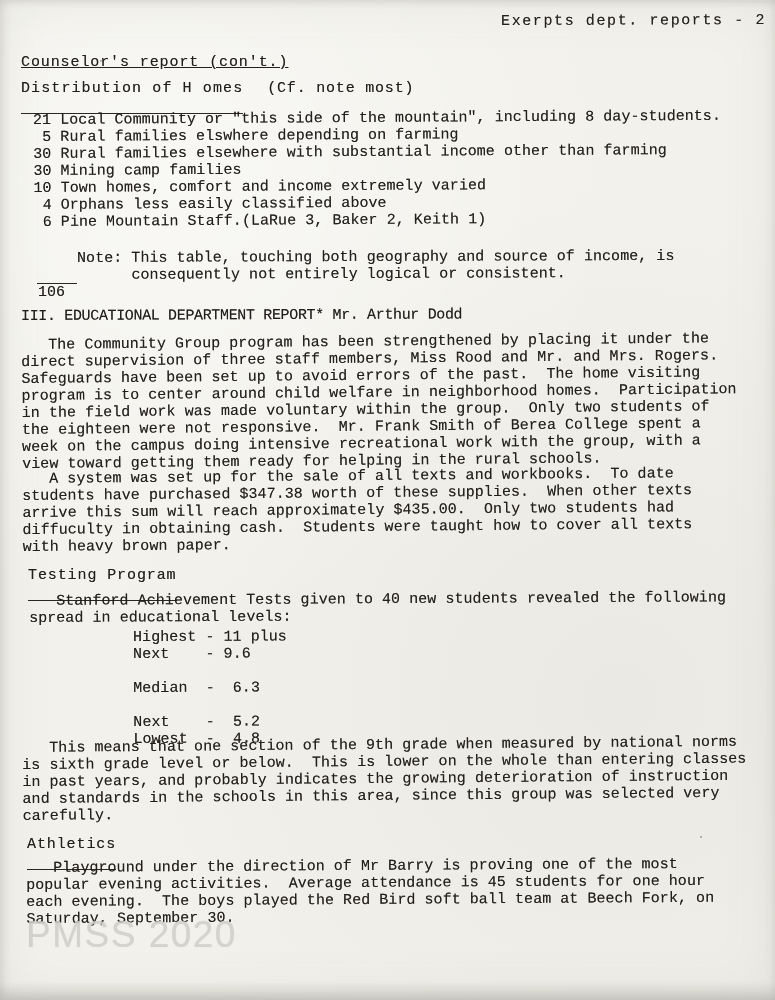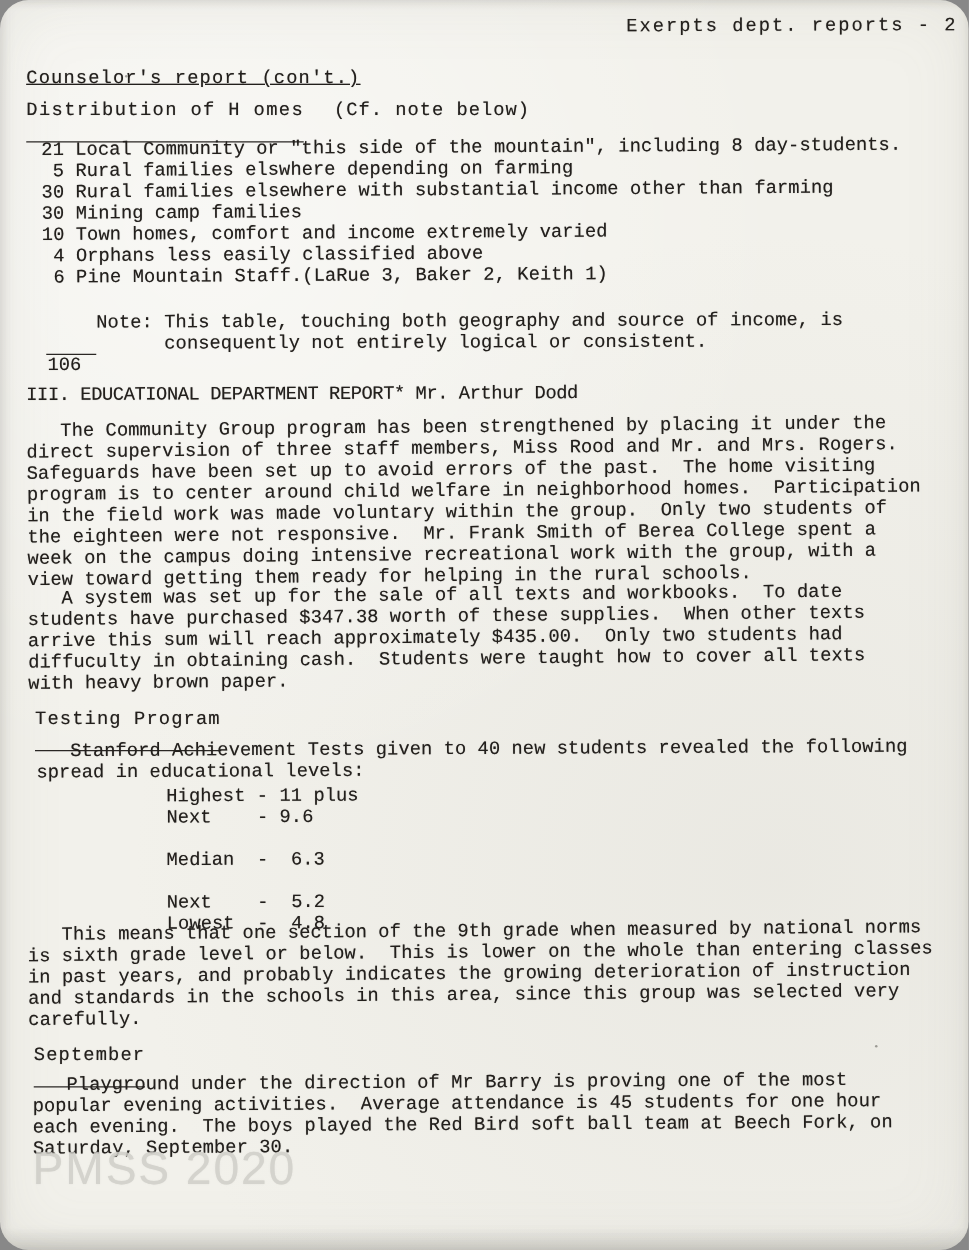--- a/index.html
+++ b/index.html
@@ -11,21 +11,20 @@
     background-image:
       radial-gradient(circle at 22% 18%, rgba(255,255,255,0.5), transparent 45%),
       radial-gradient(circle at 80% 70%, rgba(210,208,200,0.25), transparent 55%),
       linear-gradient(180deg, #ecebe5 0px, #f2f1eb 10px, #f2f1eb 982px, #dddcd6 1000px),
       linear-gradient(90deg, #e7e6e0 0px, rgba(241,240,234,0) 9px);
     overflow:hidden;
     font-family:"Liberation Mono","DejaVu Sans Mono",monospace;
     font-size:15px;
     color:#221f1c;
     text-shadow:0 0 0.6px rgba(34,31,28,0.55);
-    border-radius:23px;
   }
   .page::after{
     content:"";position:absolute;inset:0;pointer-events:none;
     box-shadow:
       inset 0 0 55px rgba(120,118,108,0.10),
       inset 0 -8px 14px rgba(110,108,100,0.12),
       inset 3px 0 8px rgba(110,108,100,0.08),
       inset 0 3px 6px rgba(110,108,100,0.07);
   }
   .abs{position:absolute;}
@@ -67,21 +66,21 @@
 </head>
 <body>
 
 <div class="page">
 
   <div class="abs looser tilt-02" style="top:13px; right:9px;">Exerpts dept. reports - 2</div>
 
   <div class="abs loose" style="top:54px; left:21px; letter-spacing:0.9px;text-decoration:underline;">Counselor's report (con't.)</div>
 
   <div class="abs" style="top:80px; left:21px;">
-    <span class="ul loose">Distribution of H omes</span><span style="display:inline-block;width:24px;"></span><span class="loose" style="letter-spacing:0.8px;">(Cf. note below)</span>
+    <span class="ul loose">Distribution of H omes</span><span style="display:inline-block;width:24px;"></span><span class="loose" style="letter-spacing:0.8px;">(Cf. note most)</span>
   </div>
 
   <pre class="block abs lh-list tilt-04" style="top:112px; left:33px;">21 Local Community or "this side of the mountain", including 8 day-students.
  5 Rural families elswhere depending on farming
 30 Rural families elsewhere with substantial income other than farming
 30 Mining camp families
 10 Town homes, comfort and income extremely varied
  4 Orphans less easily classified above
  6 Pine Mountain Staff.(LaRue 3, Baker 2, Keith 1)</pre>
 
@@ -124,21 +123,21 @@
 Next    -  5.2
 Lowest  -  4.8</pre>
 
   <pre class="block abs lh-para3 tilt-05" style="top:740px; left:22px;">   This means that one section of the 9th grade when measured by national norms
 is sixth grade level or below.  This is lower on the whole than entering classes
 in past years, and probably indicates the growing deterioration of instruction
 and standards in the schools in this area, since this group was selected very
 carefully.</pre>
 
   <div class="abs" style="top:836px; left:27px;">
-    <span class="ul loose" style="letter-spacing:0.9px;">September</span>
+    <span class="ul loose" style="letter-spacing:0.9px;">Athletics</span>
   </div>
 
   <pre class="block abs lh-para4 tilt-04" style="top:860px; left:26px;">   Playground under the direction of Mr Barry is proving one of the most
 popular evening activities.  Average attendance is 45 students for one hour
 each evening.  The boys played the Red Bird soft ball team at Beech Fork, on
 Saturday, September 30.</pre>
 
   <div class="abs watermark" style="top:914px; left:26px;">PMSS 2020</div>
 
   <div class="speck" style="top:470px; left:640px; width:2px; height:2px;"></div>

